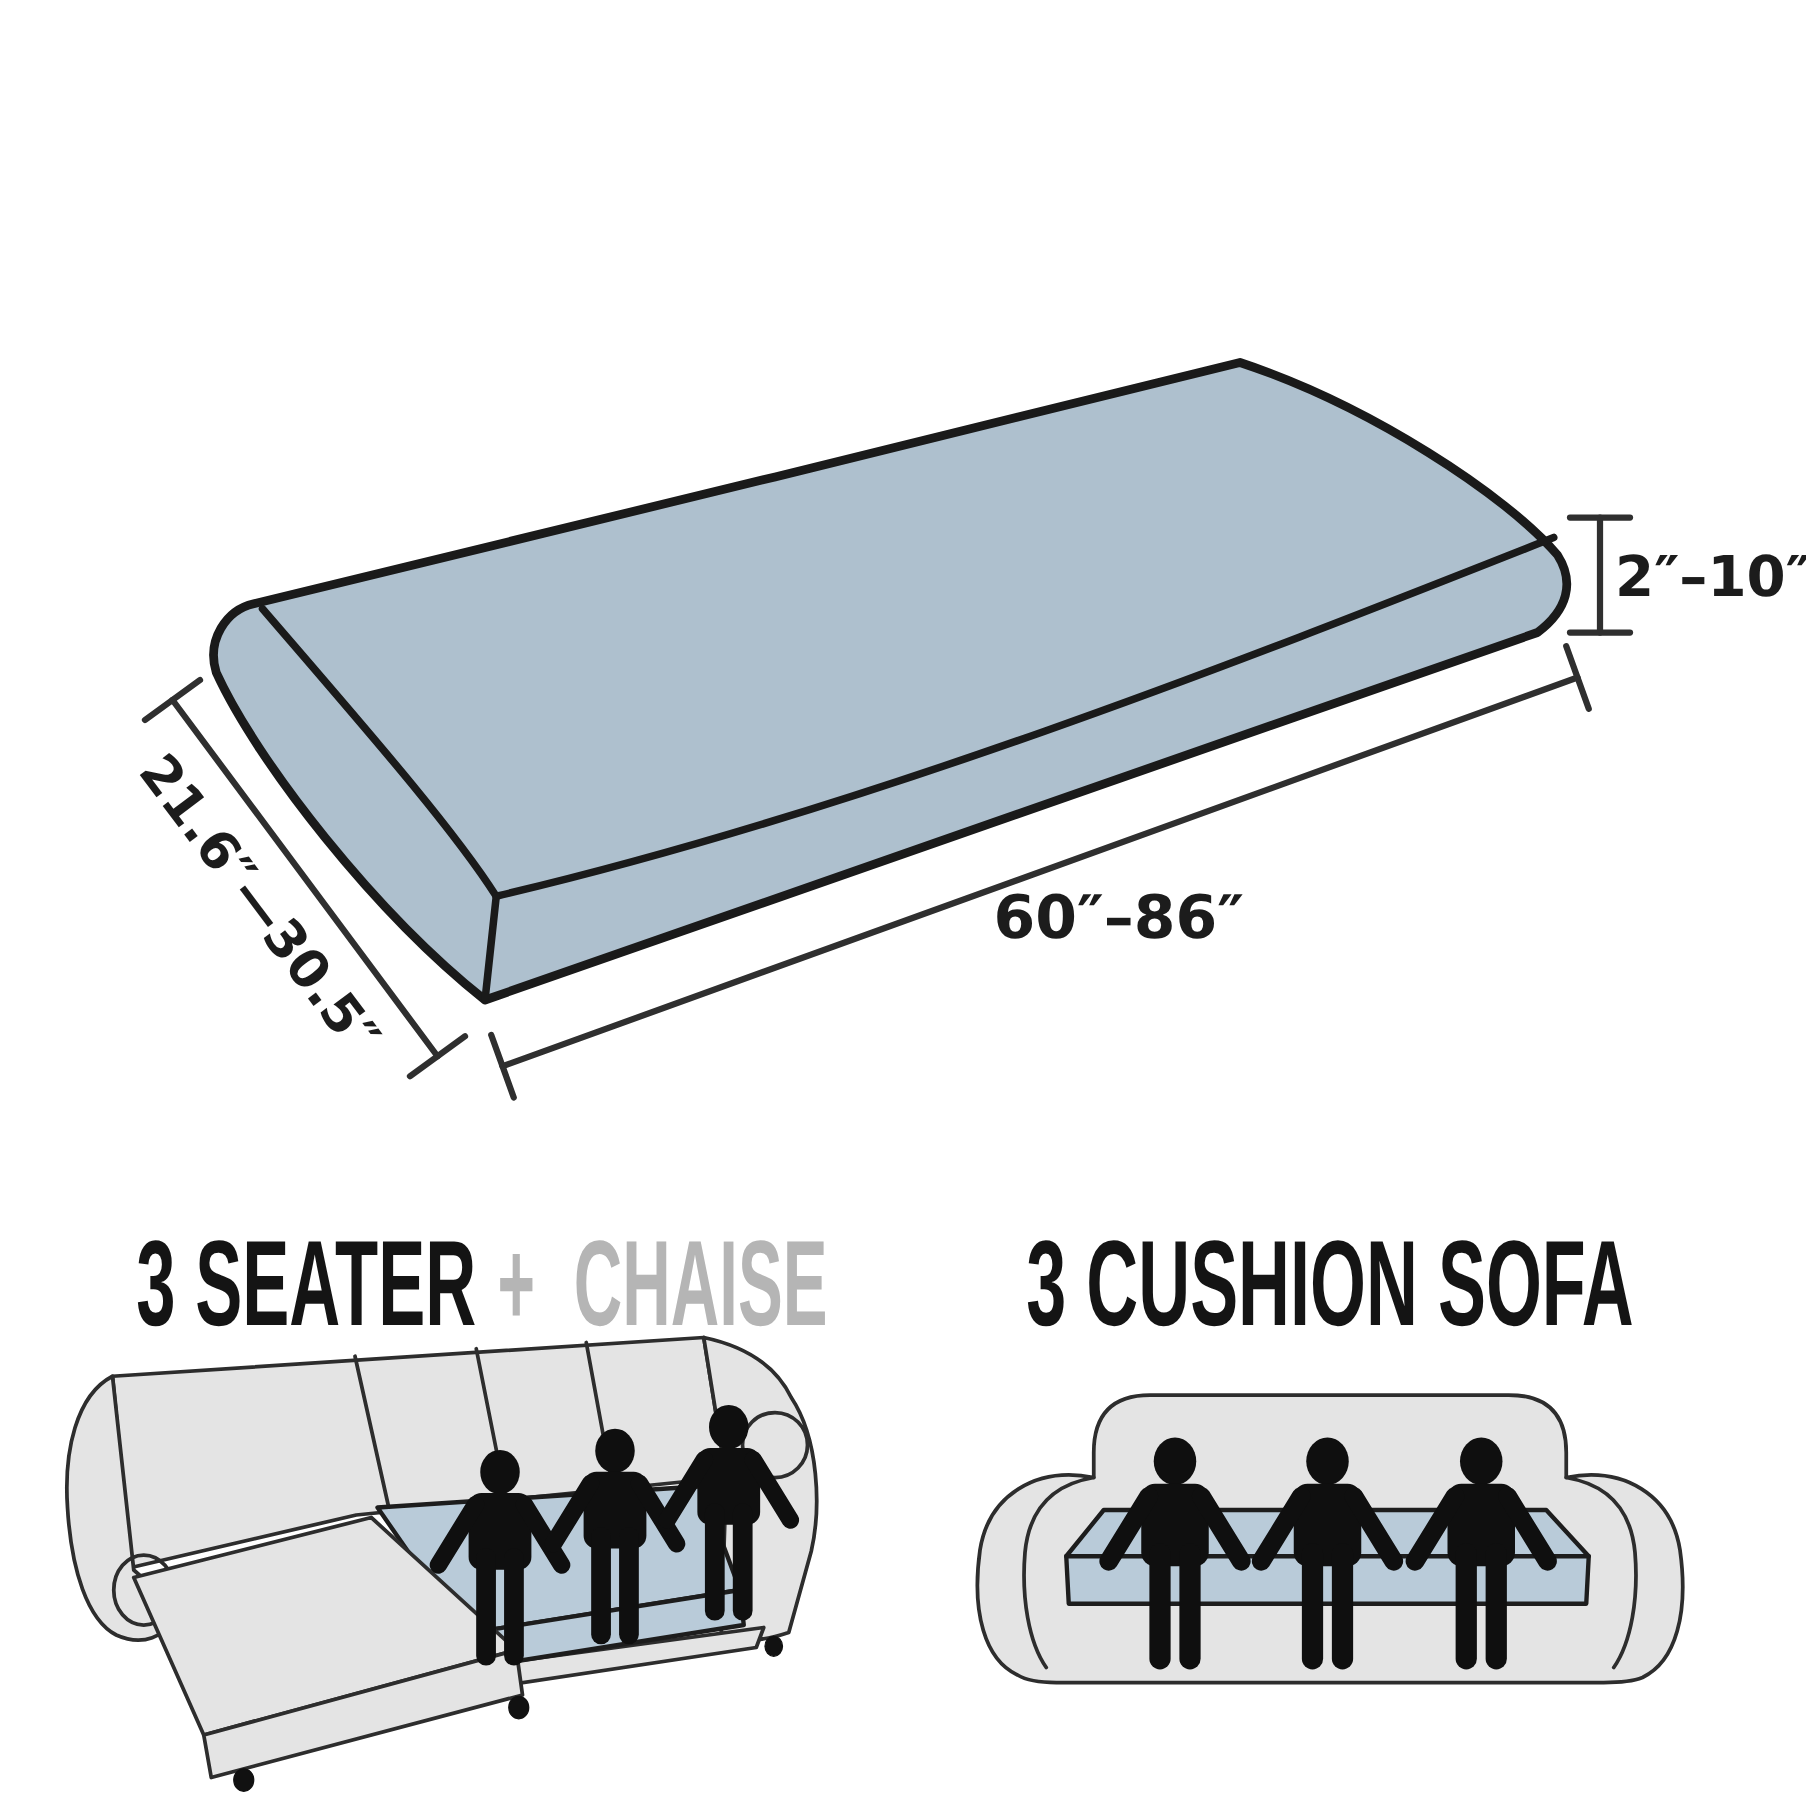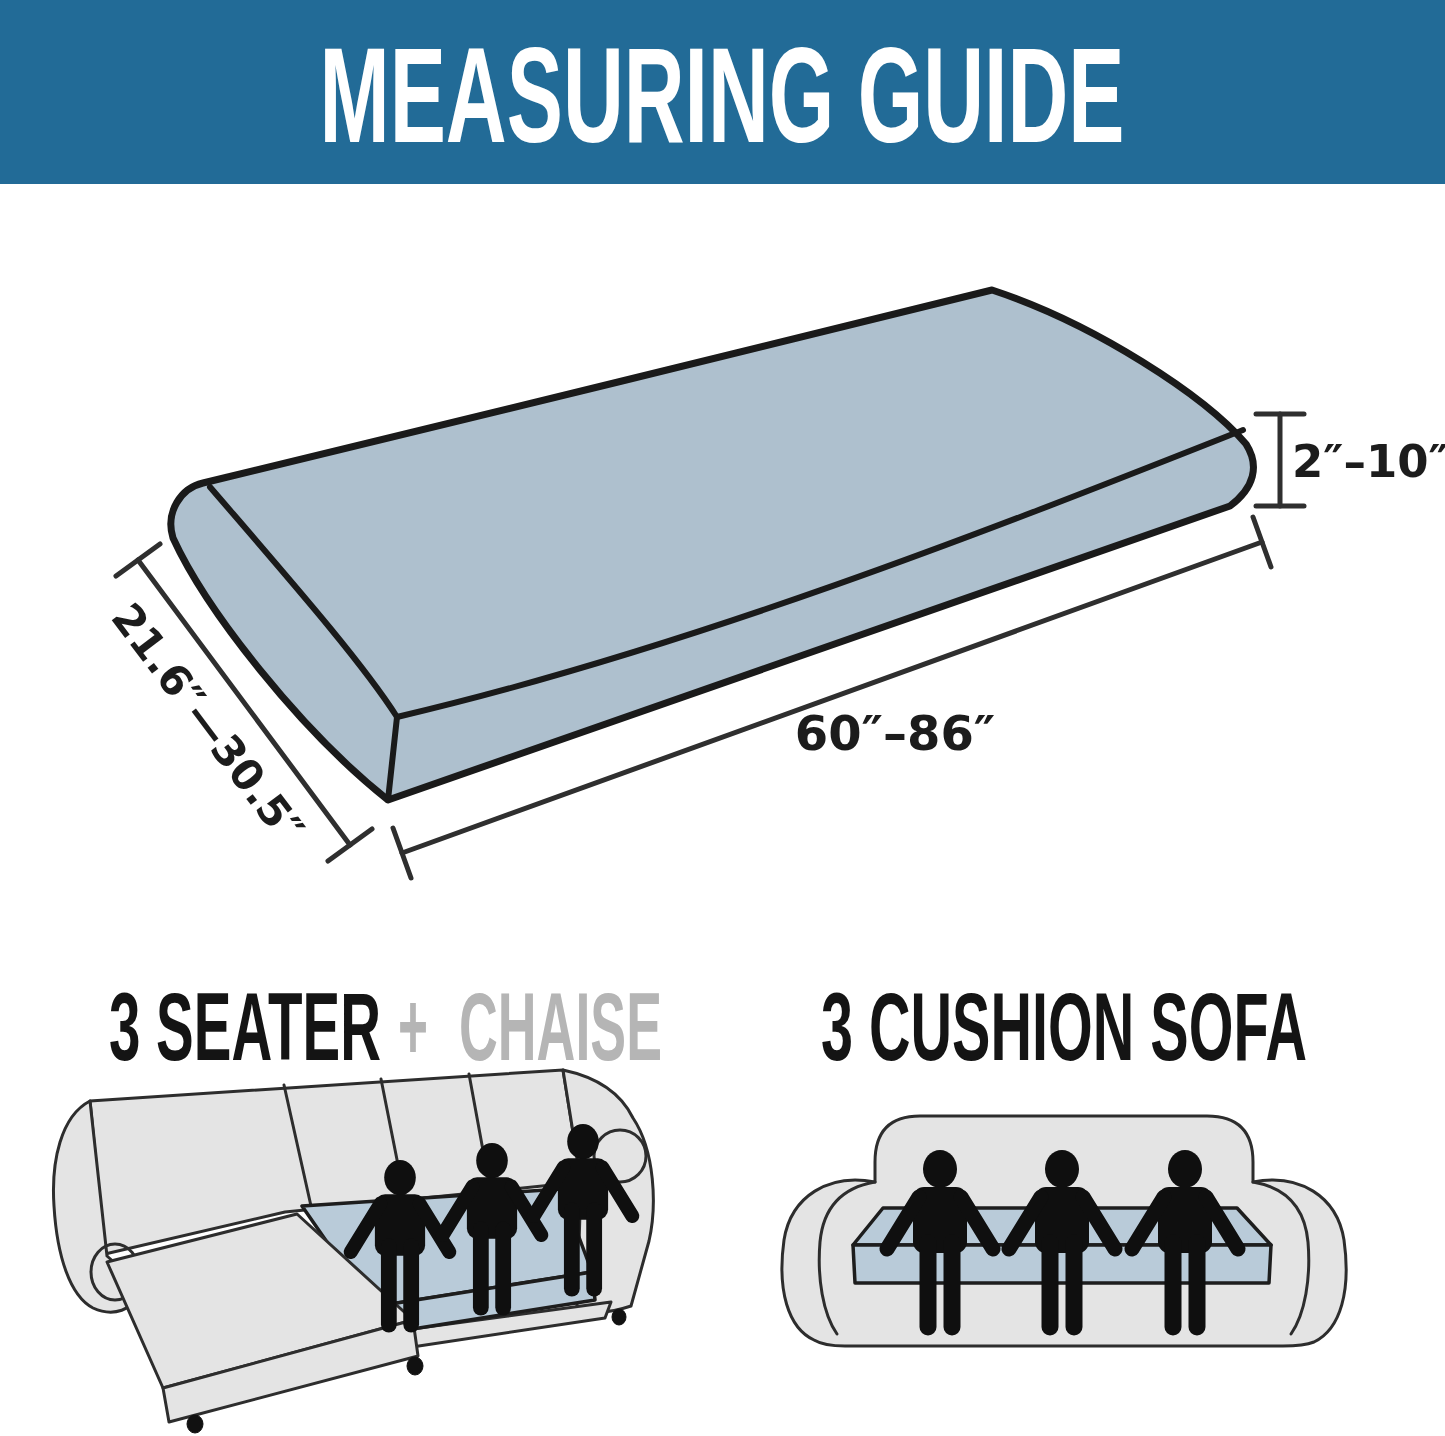--- a/index.html
+++ b/index.html
@@ -47,25 +47,20 @@
         <ellipse cx="0" cy="-166" rx="17" ry="19"></ellipse>
         <rect x="-27" y="-148" width="54" height="66" rx="11"></rect>
         <line x1="-21" y1="-138" x2="-53" y2="-86" stroke="#0f0f0f" stroke-width="15" stroke-linecap="round"></line>
         <line x1="21" y1="-138" x2="53" y2="-86" stroke="#0f0f0f" stroke-width="15" stroke-linecap="round"></line>
         <line x1="-12" y1="-92" x2="-12" y2="-8" stroke="#0f0f0f" stroke-width="17" stroke-linecap="round"></line>
         <line x1="12" y1="-92" x2="12" y2="-8" stroke="#0f0f0f" stroke-width="17" stroke-linecap="round"></line>
       </g>
     </defs>
   </svg>
 
-  <div class="banner">
-    <svg viewBox="0 0 1445 184">
-      <text class="banner-text" x="722" y="142" font-size="135" text-anchor="middle" textLength="805" lengthAdjust="spacingAndGlyphs">MEASURING GUIDE</text>
-    </svg>
-  </div>
 
   <svg class="abs" style="left:0;top:184px" width="1445" height="790" viewBox="0 0 1445 790">
 
     <g>
       <path class="cushion-outline" d="
         M 203 299
         C 420 246, 760 164, 992 106
         C 1095 140, 1205 212, 1246 260
         C 1260 282, 1254 304, 1230 322
         L 388 616

